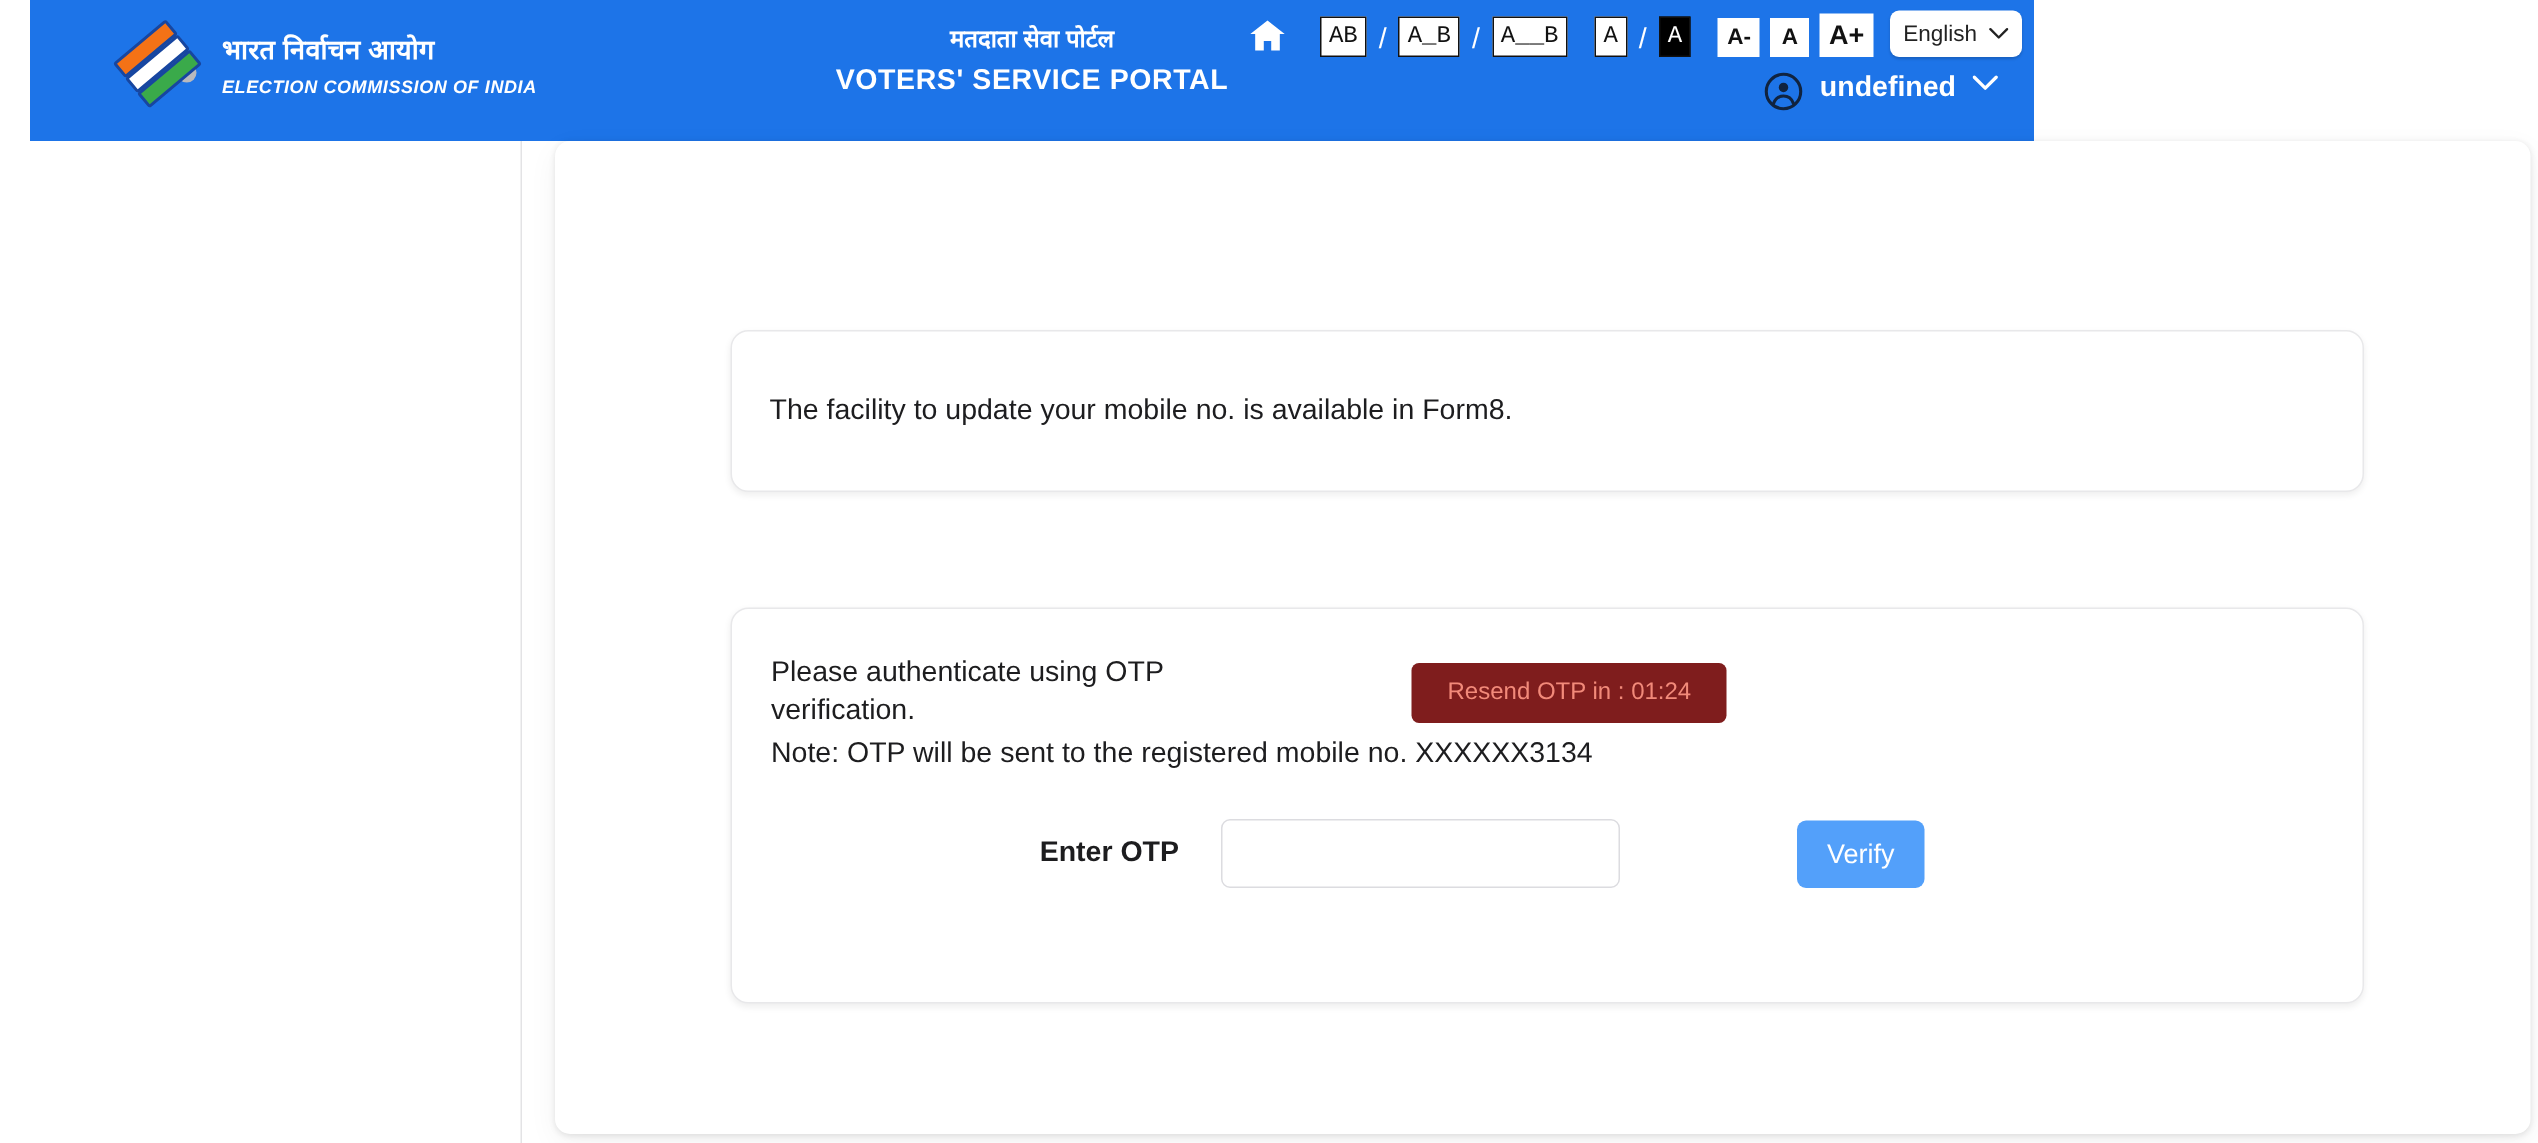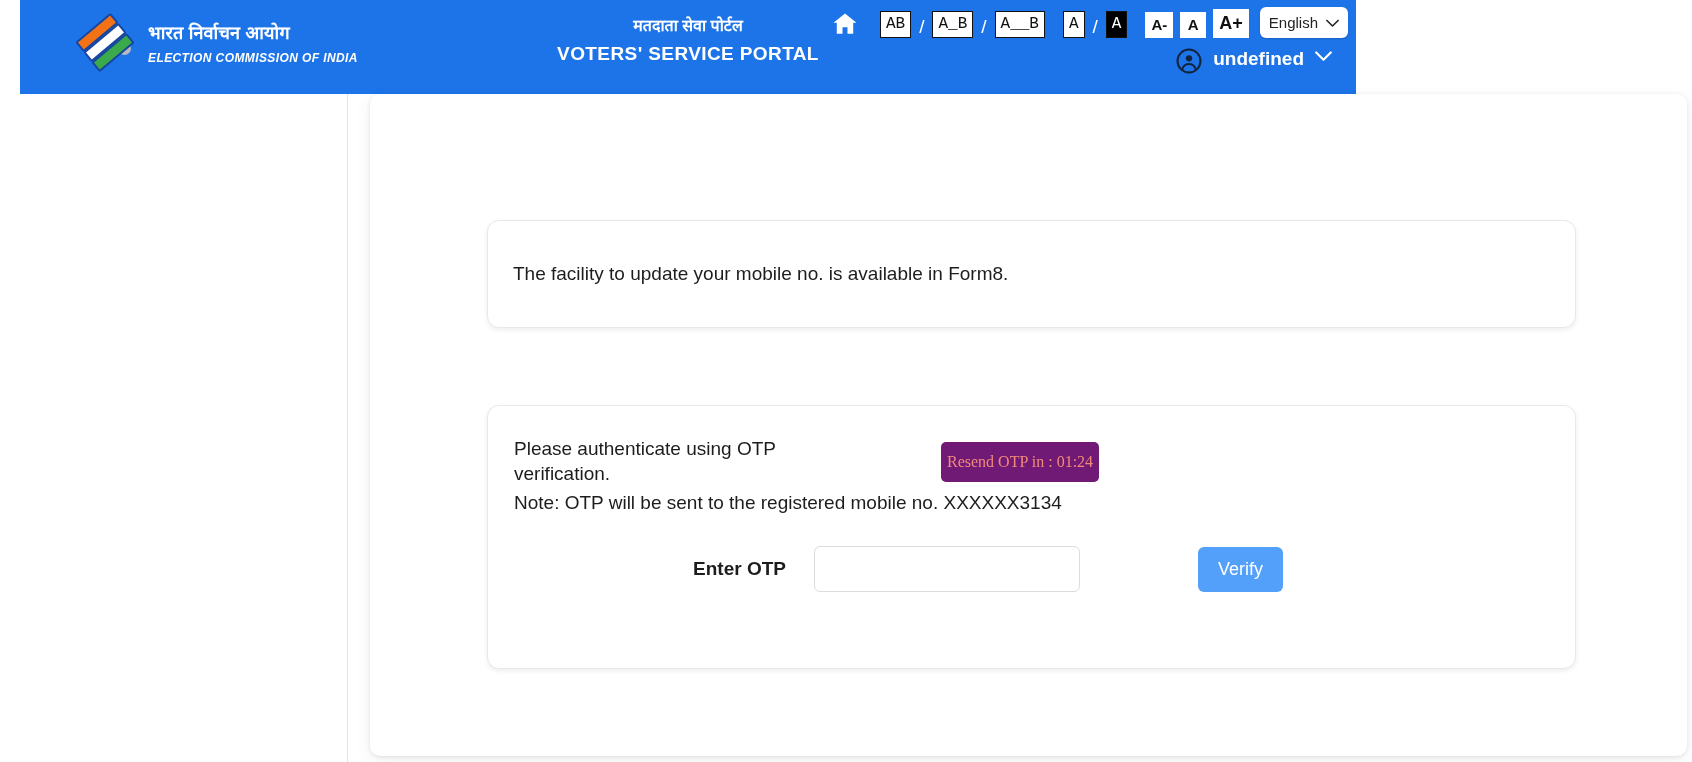--- a/index.html
+++ b/index.html
@@ -235,29 +235,28 @@
   .otp-prompt {
     font-size: 19px;
     color: #1d1d1f;
     line-height: 1.32;
     width: 330px;
     flex: none;
   }
   .resend-btn {
     margin-left: 80px;
     margin-top: 6px;
-    background: #701a75;
+    background: #7f1d1d;
     color: #f28a7a;
     border: none;
     border-radius: 5px;
     font-size: 16px;
-    padding: 11px 6px;
+    padding: 11px 24px;
     cursor: default;
     white-space: nowrap;
-    font-family: Liberation Serif, serif;
   }
 
   .otp-note {
     margin-top: 6px;
     font-size: 19px;
     color: #1d1d1f;
   }
 
   .otp-row {
     margin-top: 32px;

